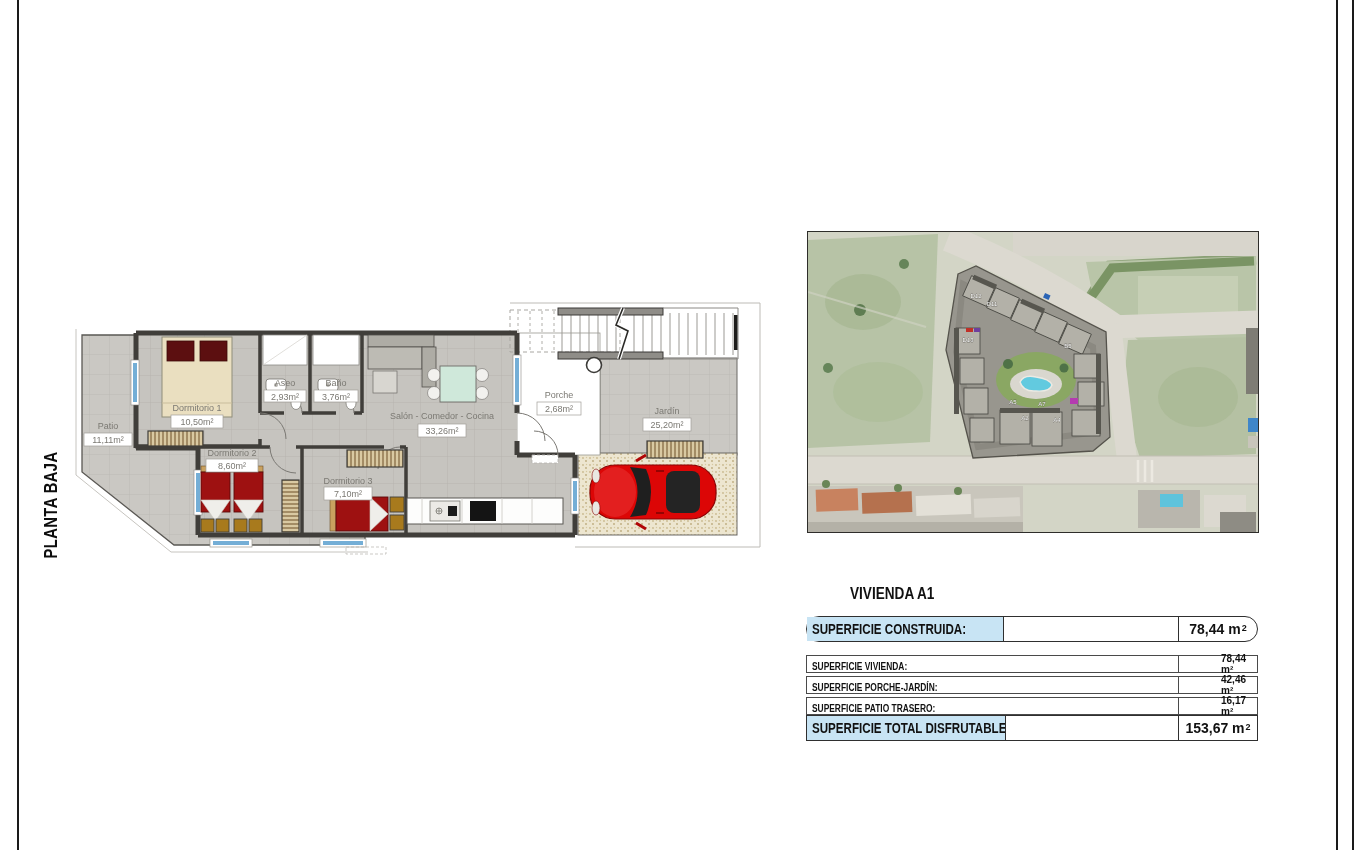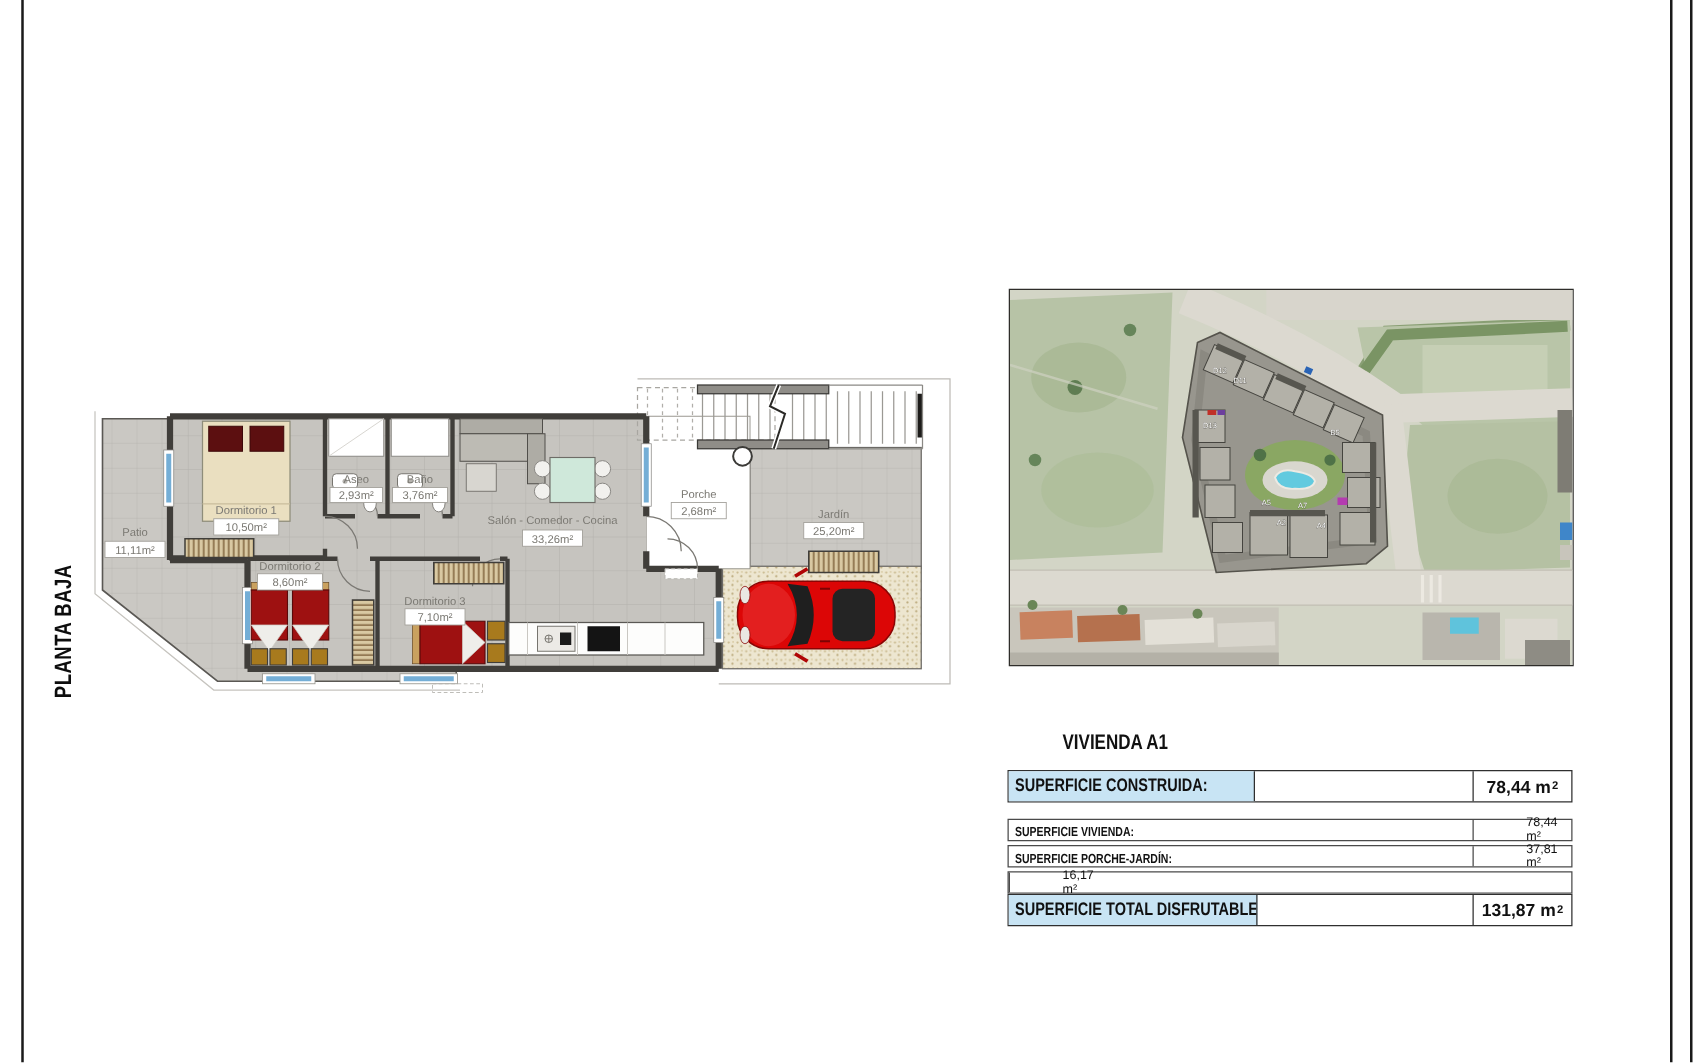--- a/index.html
+++ b/index.html
@@ -20,21 +20,21 @@
   .srow{position:absolute;left:806px;width:452px;display:flex;box-sizing:border-box;background:#fff;}
   .srow .lbl{display:flex;align-items:center;padding-left:5px;box-sizing:border-box;overflow:hidden;}
   .srow .mid{flex:1;}
   .srow .val{display:flex;align-items:center;justify-content:center;box-sizing:border-box;}
   .big{border:1.4px solid #2f2f2f;height:26px;}
   .big .lbl{width:197px;background:#c8e4f4;border-right:1.2px solid #2f2f2f;font-weight:700;font-size:14.5px;}
   .big .val{width:79px;border-left:1.2px solid #2f2f2f;font-weight:700;font-size:14px;}
   .big .val sup{font-size:9px;margin-left:1px;transform:translateY(-1px);}
   .small{border:1px solid #4a4a4a;height:18px;}
   .small .lbl{flex:1;font-weight:700;font-size:10.5px;align-items:flex-end;}
-  .small .val{width:79px;border-left:1px solid #4a4a4a;font-size:10px;font-weight:400;justify-content:flex-end;padding-right:8px;padding-left:42px;}
+  .small .val{width:79px;border-left:1px solid #4a4a4a;font-size:10px;font-weight:700;justify-content:flex-end;padding-right:8px;padding-left:42px;}
   .total{border:1.4px solid #2f2f2f;height:26px;}
   .total .lbl{width:199px;background:#c8e4f4;border-right:1.2px solid #2f2f2f;font-weight:700;font-size:14.5px;}
   .total .val{width:79px;border-left:1.2px solid #2f2f2f;font-weight:700;font-size:14px;}
   .total .val sup{font-size:9px;margin-left:1px;transform:translateY(-1px);}
   svg text{font-family:"Liberation Sans",sans-serif;}
 </style>
 </head>
 <body>
 
 <div class="vline" style="left:17px;width:2px;"></div>
@@ -361,21 +361,21 @@
     <rect x="440" y="186" width="10" height="14" fill="#3f86c9"></rect>
     <rect x="440" y="204" width="10" height="12" fill="#c8c5bb"></rect>
   </g>
 </svg>
 </div>
 
 <div id="summary-title">
   <span class="cond">VIVIENDA A1</span>
 </div>
 
-<div class="srow big" style="top:616px;">
+<div class="srow big" style="top:616px;border-radius:13px;">
   <div class="lbl">
       <span class="cond">SUPERFICIE CONSTRUIDA:</span>
     </div>
   <div class="mid"></div>
   <div class="val">
       <span>78,44 m</span>
       <sup>2</sup>
     </div>
 </div>
 
@@ -385,30 +385,33 @@
     </div>
   <div class="val">
       <span>78,44 m²</span>
     </div>
 </div>
 <div class="srow small" style="top:676px;">
   <div class="lbl">
       <span class="cond">SUPERFICIE PORCHE-JARDÍN:</span>
     </div>
   <div class="val">
-      <span>37,81 m²</span>
+      <span>42,46 m²</span>
     </div>
 </div>
 <div class="srow small" style="top:697px;">
+  <div class="lbl">
+      <span class="cond">SUPERFICIE PATIO TRASERO:</span>
+    </div>
   <div class="val">
       <span>16,17 m²</span>
     </div>
 </div>
 <div class="srow total" style="top:715px;">
   <div class="lbl">
       <span class="cond">SUPERFICIE TOTAL DISFRUTABLE:</span>
     </div>
   <div class="mid"></div>
   <div class="val">
-      <span>131,87 m</span>
+      <span>153,67 m</span>
       <sup>2</sup>
     </div>
 </div>
 
 </body></html>

